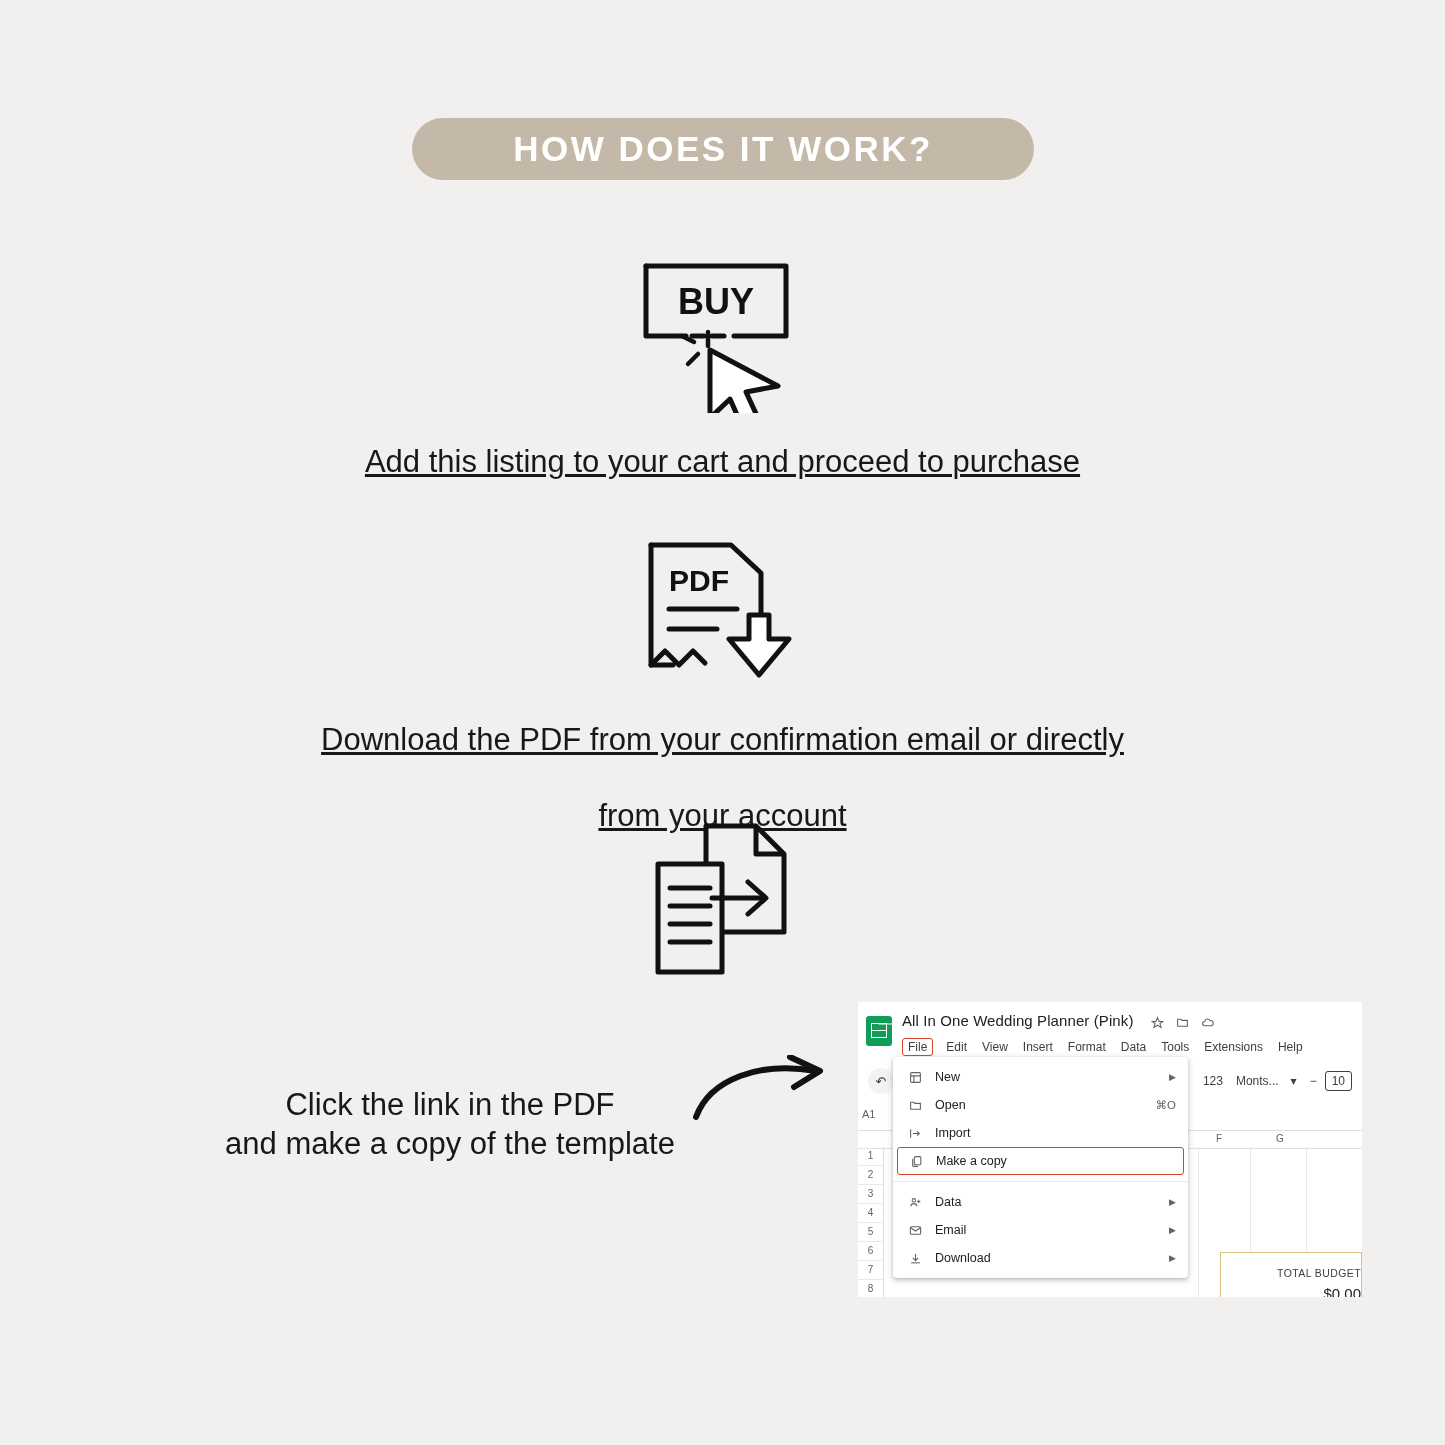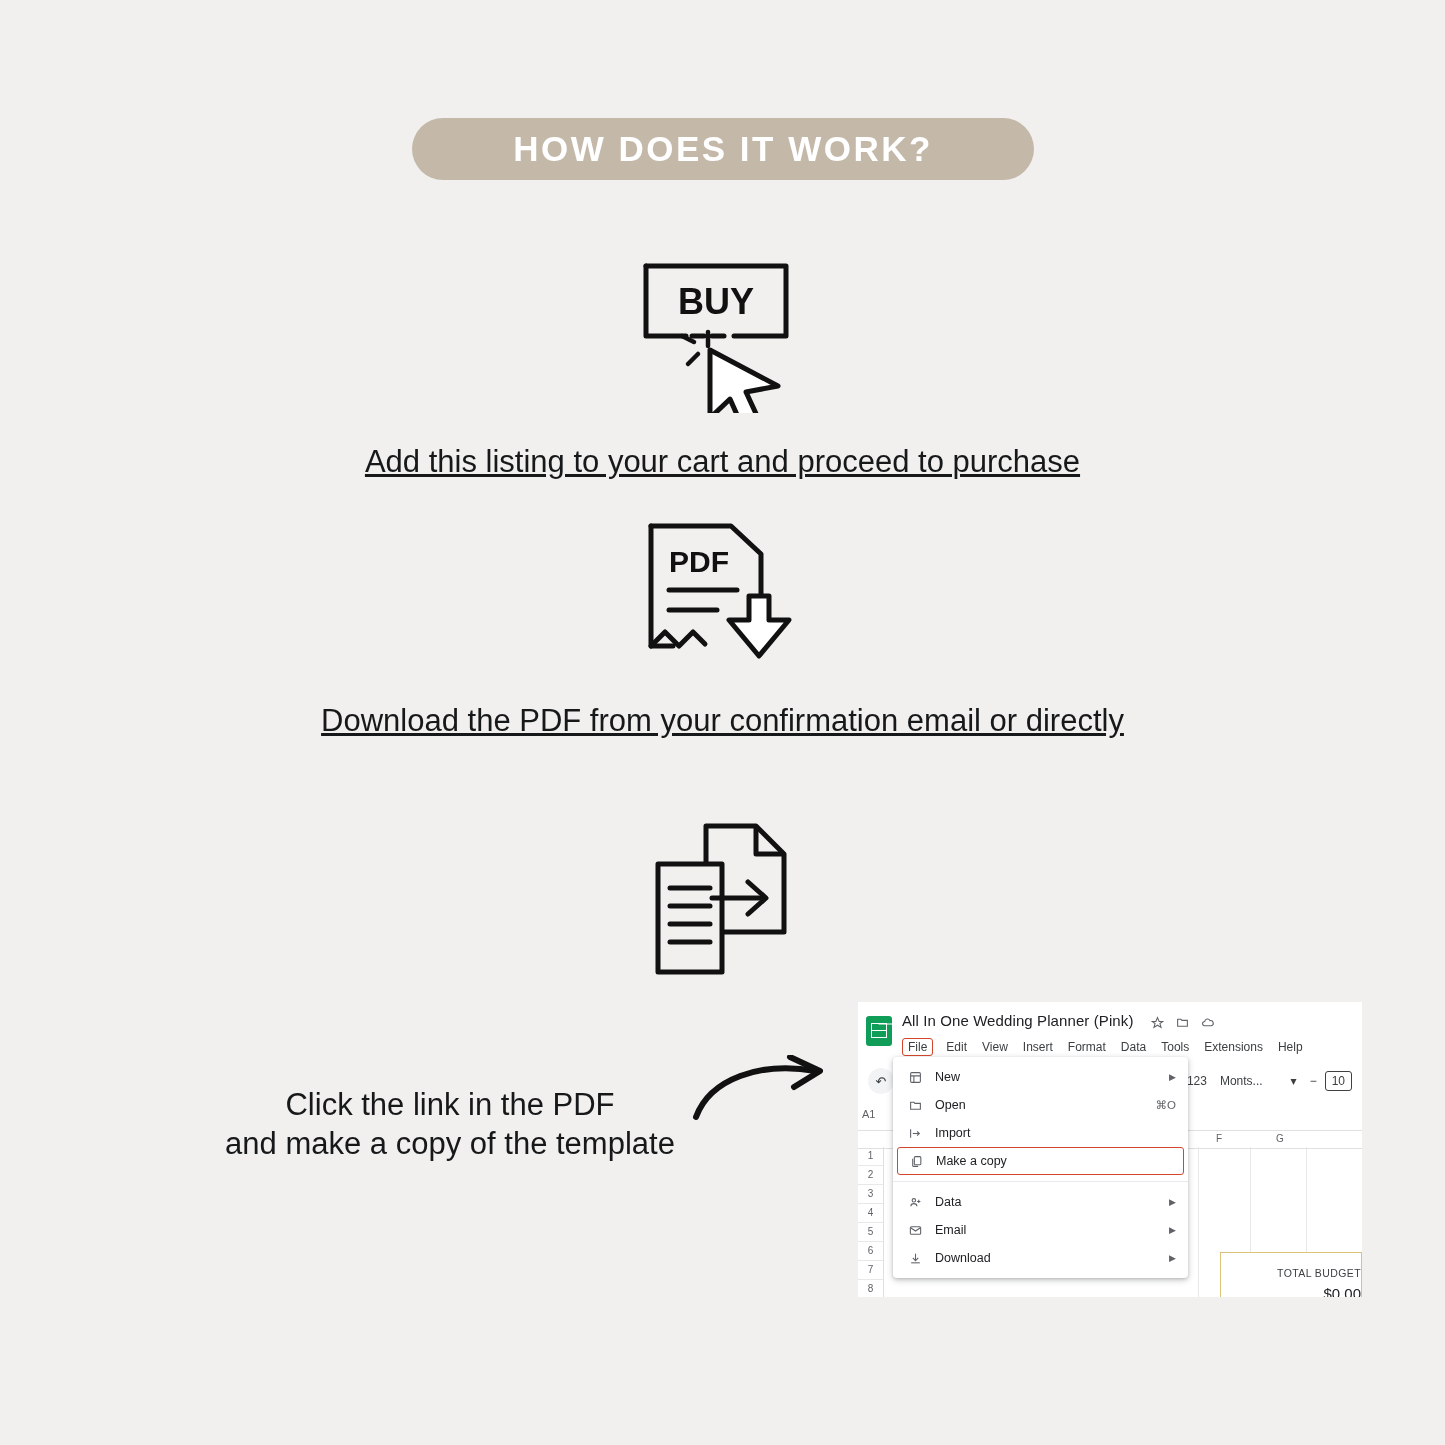--- a/index.html
+++ b/index.html
@@ -55,21 +55,21 @@
     justify-content: center;
     align-items: center;
   }
 
   
   #step-buy { top: 258px; }
   #step-buy .icon-wrap { height: 155px; }
   #step-buy .step-caption { margin-top: 28px; }
 
   
-  #step-pdf { top: 520px; }
+  #step-pdf { top: 539px; }
   #step-pdf .icon-wrap { height: 145px; }
   #step-pdf .step-caption { margin-top: 35px; }
 
   
   #step-copy-icon {
     position: absolute;
     top: 820px;
     width: 100%;
   }
   #step-copy-icon .icon-wrap { height: 160px; }
@@ -185,21 +185,21 @@
   }
   .tb-right {
     margin-left: auto;
     display: flex;
     align-items: center;
     gap: 8px;
     font-size: 12px;
   }
   .tb-select {
     border: 1px solid transparent;
-    display: flex; align-items: center; gap: 28px;
+    display: flex; align-items: center; gap: 12px;
     padding: 2px 4px;
   }
   .tb-box {
     border: 1px solid #404040;
     border-radius: 3px;
     padding: 2px 6px;
     font-size: 12px;
   }
 
   
@@ -356,20 +356,21 @@
       <path d="M8 6 H88 L118 34 V78" stroke="#111" stroke-width="5" stroke-linejoin="round" stroke-linecap="round"></path>
       <path d="M8 6 V126 H30" stroke="#111" stroke-width="5" stroke-linejoin="round" stroke-linecap="round"></path>
       <path d="M8 126 L22 112 L36 126 L50 112 L62 124" stroke="#111" stroke-width="5" stroke-linejoin="round" stroke-linecap="round"></path>
       <text x="56" y="52" font-family="Liberation Sans, sans-serif" font-size="30" font-weight="bold" fill="#111" text-anchor="middle">PDF</text>
       <path d="M26 70 H94" stroke="#111" stroke-width="5" stroke-linecap="round"></path>
       <path d="M26 90 H74" stroke="#111" stroke-width="5" stroke-linecap="round"></path>
       <path d="M106 76 H126 V100 H146 L116 136 L86 100 H106 Z" stroke="#111" stroke-width="5" stroke-linejoin="round" fill="#fff"></path>
     </svg>
   </div>
   <div class="step-caption">Download the PDF from your confirmation email or directly</div>
+  <div class="step-caption">from your account</div>
 </div>
 
 <div id="step-copy-icon">
   <div class="icon-wrap">
     <svg width="145" height="160" viewBox="0 0 145 160" fill="none" xmlns="http://www.w3.org/2000/svg">
       <path d="M56 6 H106 L134 34 V112 H56 Z" stroke="#111" stroke-width="5" stroke-linejoin="round" fill="#f1f0ee"></path>
       <path d="M106 6 V34 H134" stroke="#111" stroke-width="5" stroke-linejoin="round"></path>
       <path d="M8 44 H72 V152 H8 Z" stroke="#111" stroke-width="5" stroke-linejoin="round" fill="#f1f0ee"></path>
       <path d="M20 68 H60" stroke="#111" stroke-width="5" stroke-linecap="round"></path>
       <path d="M20 86 H60" stroke="#111" stroke-width="5" stroke-linecap="round"></path>

